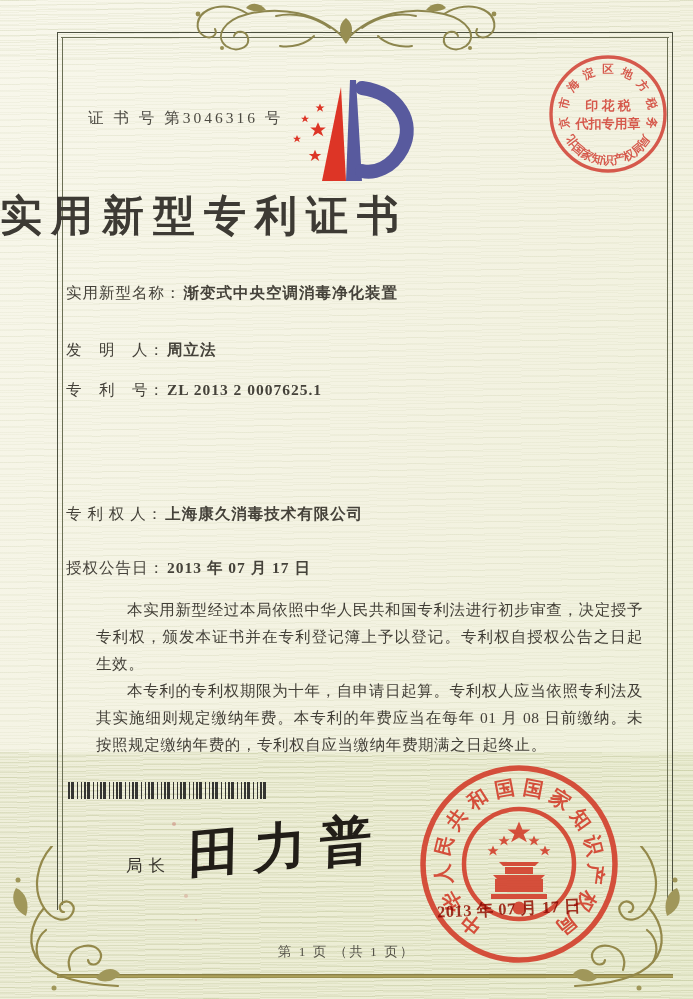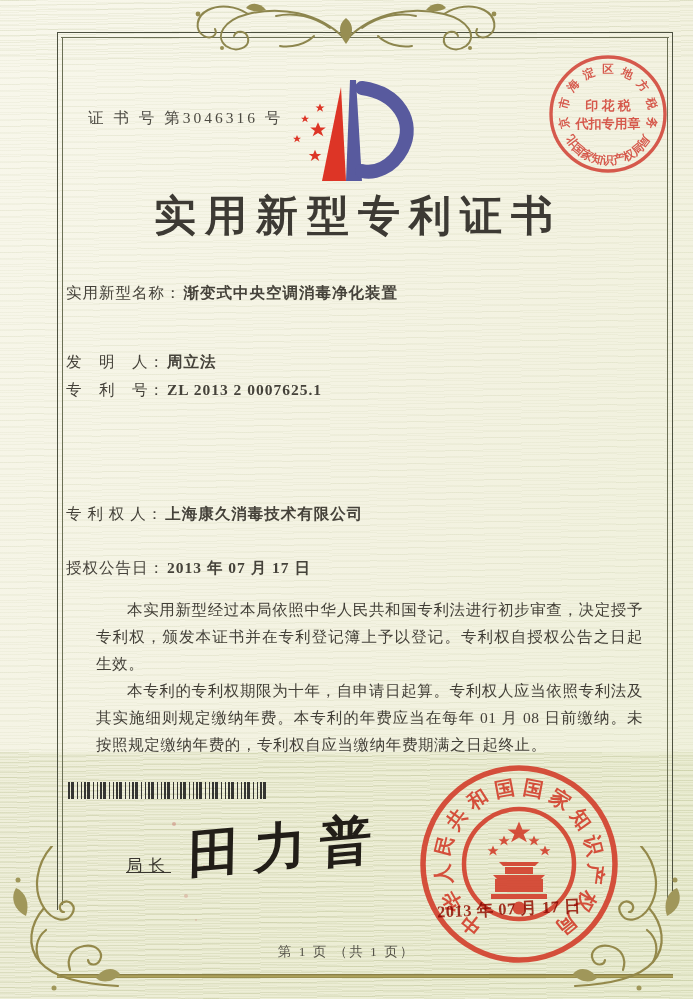--- a/index.html
+++ b/index.html
@@ -28,36 +28,36 @@
   .fr-top1{left:57px;top:32px;width:616px;border-top:1.6px solid #4d5140;}
   .fr-top2{left:61px;top:36.5px;width:608px;border-top:1px solid #6b6f55;}
   .fr-left1{left:57px;top:32px;height:878px;border-left:1.6px solid #4d5140;}
   .fr-left2{left:61.5px;top:36.5px;height:868px;border-left:1px solid #6b6f55;}
   .fr-right1{left:671.5px;top:32px;height:878px;border-left:1.6px solid #4d5140;}
   .fr-right2{left:667px;top:36.5px;height:868px;border-left:1px solid #6b6f55;}
   .fr-bottom-gold{left:57px;top:973.5px;width:616px;height:4px;
     background:linear-gradient(#7d7440,#b3a75e 55%,#8f8648);}
   
   .cert-no{position:absolute;left:88px;top:64px;font-size:15.5px;letter-spacing:3px;color:#4c4a42;margin-top:44px;}
-  .title{position:absolute;left:0;width:562px;top:188px;text-align:right;
+  .title{position:absolute;left:0;width:562px;top:188px;text-align:left;
     font-size:42px;font-weight:600;letter-spacing:9px;color:#3d3a34;}
   
   .field{position:absolute;left:66px;font-size:15.5px;letter-spacing:1px;color:#45423a;white-space:nowrap;}
-  .f0{top:283px}.f1{top:352px}.f2{top:380px}.f3{top:449px}.f4{top:504px}.f5{top:558px}
+  .f0{top:283px}.f1{top:340px}.f2{top:380px}.f3{top:449px}.f4{top:504px}.f5{top:558px}
   .field .lab{display:inline-block;text-align:center;}
   .field .val{margin-left:2px;font-weight:bold;}
   
   .body-text{position:absolute;left:64px;right:50px;top:596px;font-size:15.5px;line-height:27px;
     text-align:justify;letter-spacing:0.6px;color:#423f37;}
   .body-text p{margin:0;text-indent:2em;padding-left:32px;}
   
   .barcode{position:absolute;left:68px;top:782px;width:198px;height:17px;opacity:.88;
     background:repeating-linear-gradient(90deg,#1d1d1d 0 2px,rgba(0,0,0,0) 2px 3px,#1d1d1d 3px 6px,rgba(0,0,0,0) 6px 9px,#1d1d1d 9px 10px,rgba(0,0,0,0) 10px 13px,#1d1d1d 13px 14px,rgba(0,0,0,0) 14px 16px);}
   
-  .sig-title{position:absolute;left:126px;top:855px;font-size:16.5px;letter-spacing:6px;color:#39362e;text-decoration:underline;}
+  .sig-title{position:absolute;left:126px;top:855px;font-size:16.5px;letter-spacing:6px;color:#39362e;}
   .sig-name{position:absolute;left:188px;top:812px;font-size:52px;font-weight:700;color:#221e18;
     letter-spacing:14px;transform:rotate(-5deg) skewX(-6deg);font-family:"DejaVu Serif",serif;}
   .speckles{position:absolute;left:172px;top:822px;width:4px;height:4px;border-radius:50%;
     background:rgba(190,70,70,.32);
     box-shadow:30px 42px 0 -1px rgba(190,70,70,.28),12px 72px 0 rgba(190,70,70,.22),
       -10px 30px 0 -2px rgba(190,70,70,.28),52px 14px 0 -2px rgba(200,80,80,.2),
       22px 96px 0 -1px rgba(190,70,70,.2),40px 70px 0 -2px rgba(190,70,70,.18);}
   
   .stamp-small{position:absolute;left:543px;top:50px;opacity:.8;}
   .seal-large{position:absolute;left:415px;top:762px;opacity:.88;}

